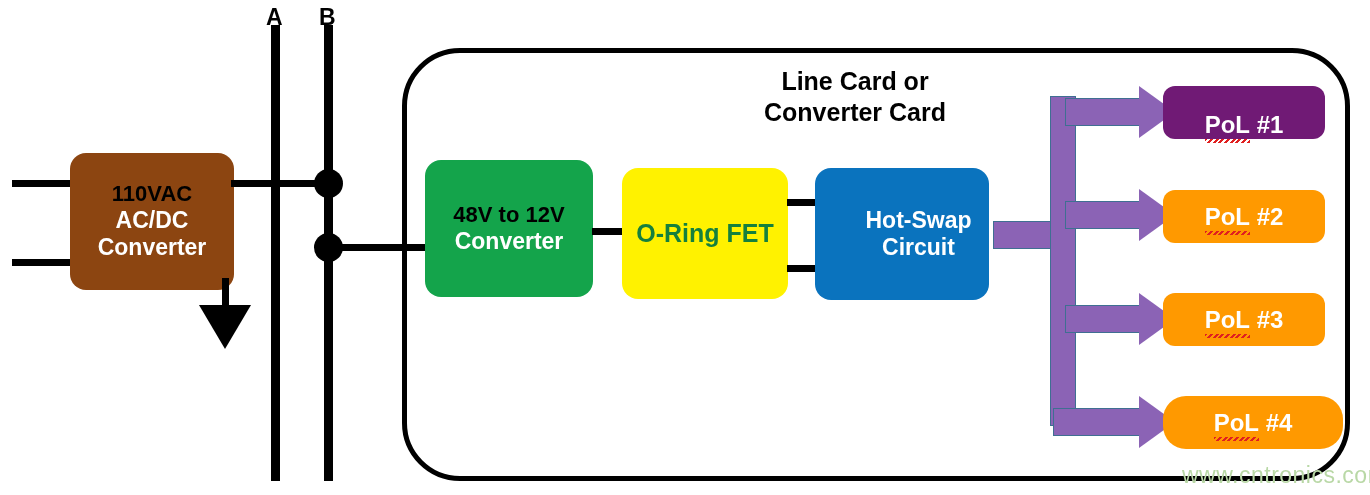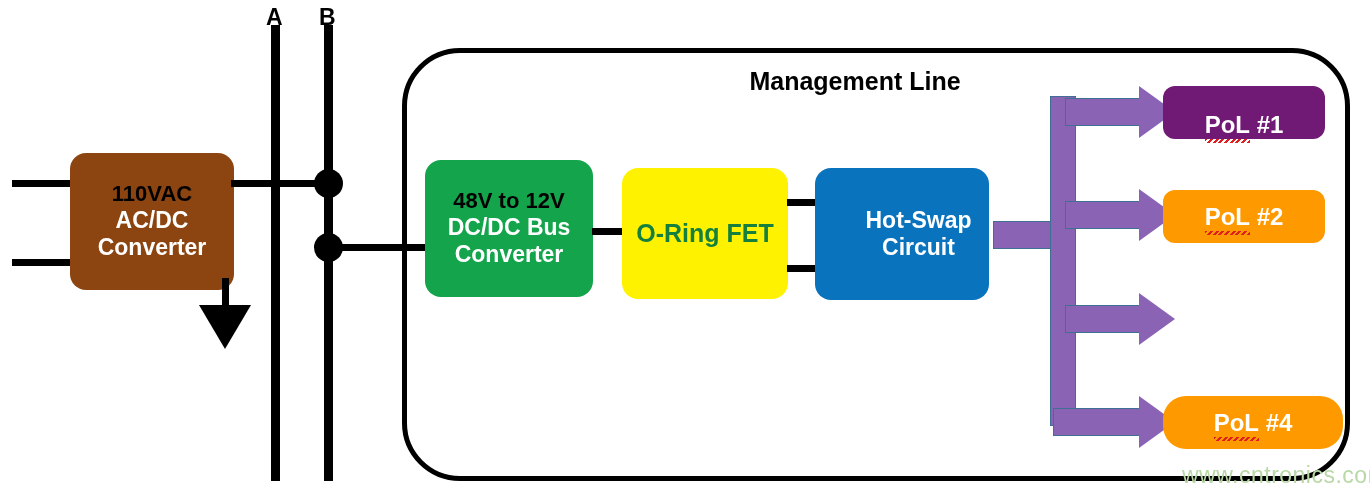--- a/index.html
+++ b/index.html
@@ -88,26 +88,26 @@
   <div class="bus-label" style="left:319px;top:6px;">B</div>
 
   <div class="dot" style="left:314px;top:169px;width:29px;height:29px;"></div>
   <div class="dot" style="left:314px;top:233px;width:29px;height:29px;"></div>
 
   <div class="wire-h" style="left:337px;top:244px;width:90px;"></div>
 
   <div class="card" style="left:402px;top:48px;width:948px;height:433px;"></div>
 
   <div class="card-title" style="left:700px;top:66px;width:310px;">
-    <div>Management Line</div>
+    <div>Line Card or</div>
+    <div>Converter Card</div>
   </div>
 
   <div class="block" style="left:425px;top:160px;width:168px;height:137px;background:#14A44B;">
     <div class="blk-sub">48V to 12V</div>
-    <div class="blk-main">DC/DC Bus</div>
     <div class="blk-main">Converter</div>
   </div>
 
   <div class="wire-h" style="left:592px;top:228px;width:33px;"></div>
 
   <div class="block" style="left:622px;top:168px;width:166px;height:131px;background:#FFF200;">
     <div class="blk-main-dark">O-Ring FET</div>
   </div>
 
   <div class="wire-h" style="left:787px;top:199px;width:32px;"></div>
@@ -138,19 +138,22 @@
     <div class="shaft" style="width:88px;"></div>
     <div class="head" style="left:86px;"></div>
   </div>
 
   <div class="pol" style="left:1163px;top:86px;width:162px;height:53px;background:#701a75;align-items:flex-end;">
     <span><span class="u">PoL</span><span> #1</span></span>
   </div>
   <div class="pol" style="left:1163px;top:190px;width:162px;height:53px;background:#FF9900;text-align:right;">
     <span><span class="u">PoL</span><span> #2</span></span>
   </div>
+  <div class="pol" style="left:1163px;top:293px;width:162px;height:53px;background:#FF9900;">
+    <span><span class="u">PoL</span><span> #3</span></span>
+  </div>
   <div class="pol" style="left:1163px;top:396px;width:180px;height:53px;background:#FF9900;border-radius:23px;">
     <span><span class="u">PoL</span><span> #4</span></span>
   </div>
 
   <div class="watermark" style="left:1182px;top:462px;">www.cntronics.com</div>
 
 </div>
 
 </body></html>

